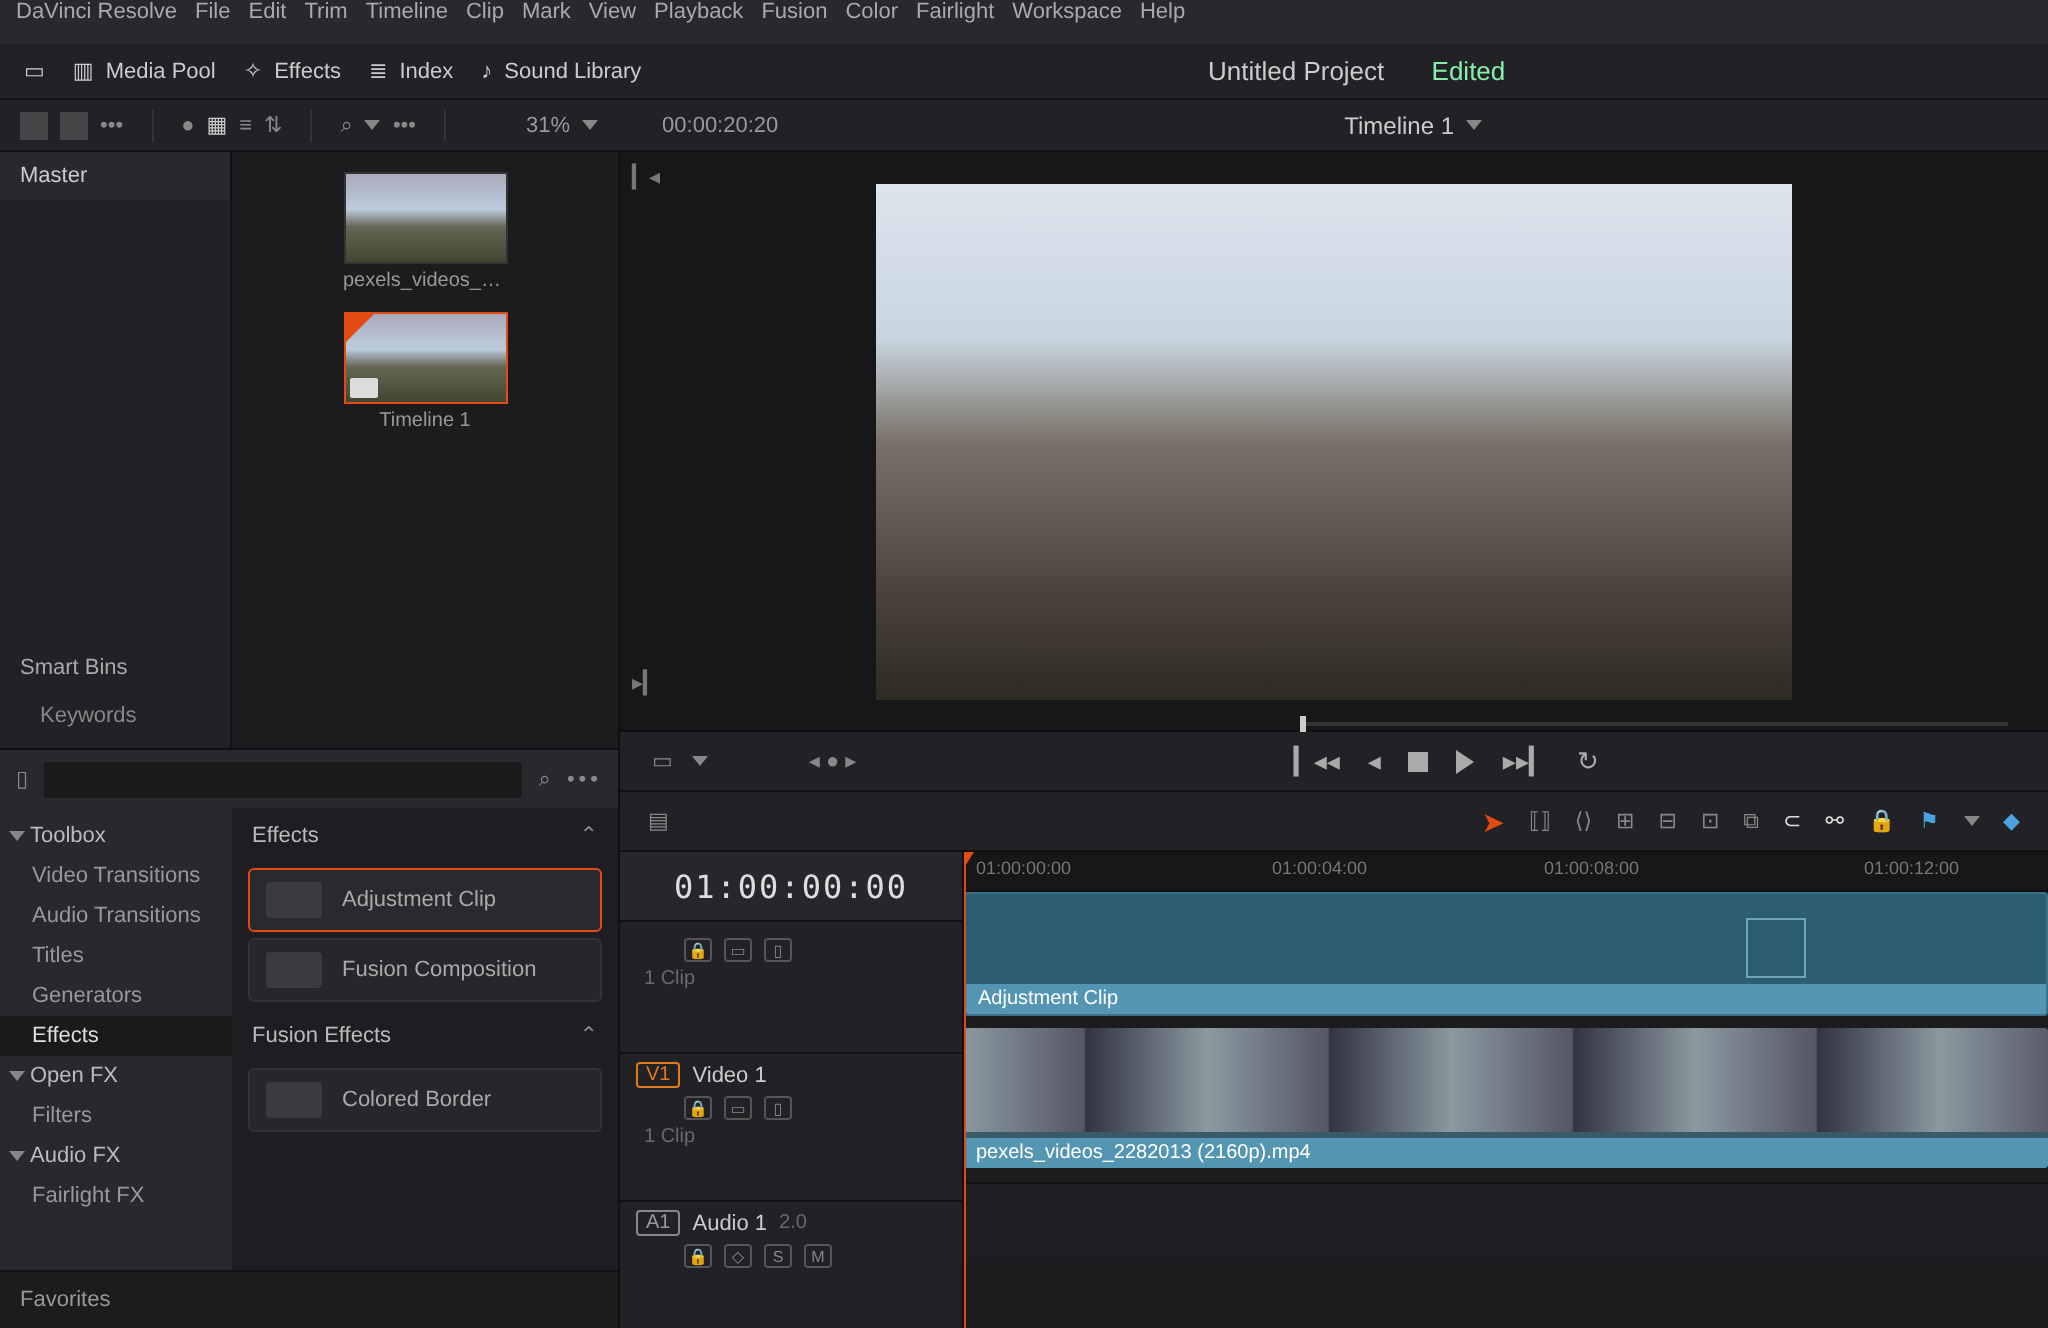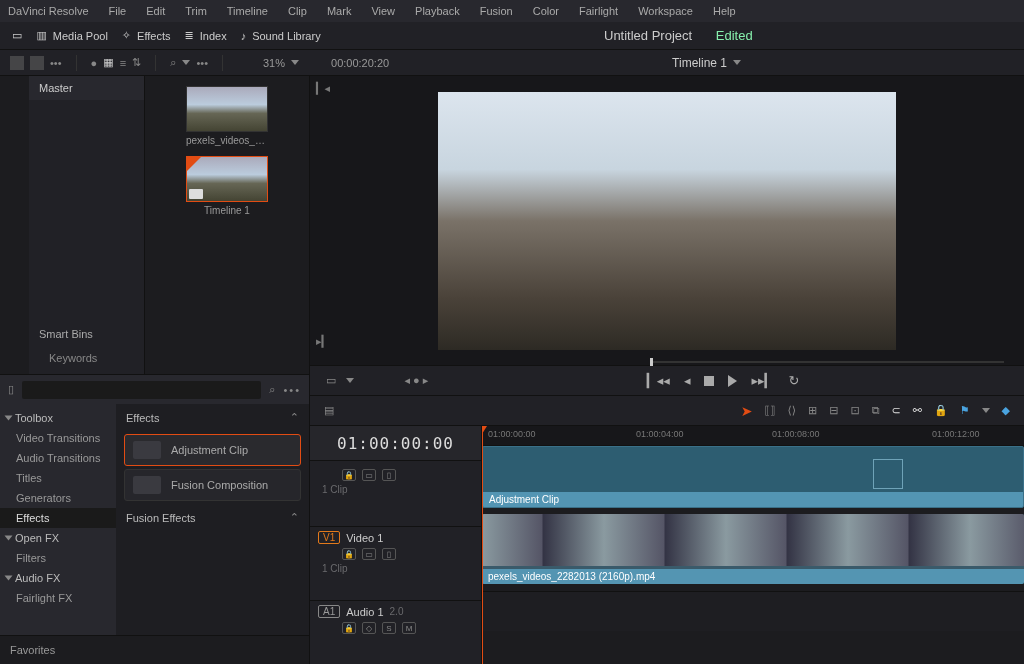--- a/index.html
+++ b/index.html
@@ -1,19 +1,19 @@
 <!DOCTYPE html>
 <html><head>
 <meta charset="utf-8">
 <style>
 * { margin: 0; padding: 0; box-sizing: border-box; font-family: -apple-system, "Segoe UI", sans-serif; }
 body { background: #1a1a1a; color: #999; font-size: 11px; width: 1024px; height: 664px; overflow: hidden; }
 
 
-.menubar { height: 22px; background: #28282e; display: flex; align-items: center; padding: 0 8px; gap: 20px; color: #aaa; font-size: 11px; }
+.menubar { height: 22px; background: #28282e; display: flex; align-items: flex-start; padding: 0 8px; gap: 9px; color: #aaa; font-size: 11px; }
 .menubar span { cursor: pointer; }
 
 
 .toolbar { height: 28px; background: #212126; display: flex; align-items: center; border-bottom: 1px solid #111; }
 .toolbar-left { display: flex; align-items: center; gap: 14px; padding: 0 12px; }
 .toolbar-btn { display: flex; align-items: center; gap: 6px; color: #ccc; font-size: 11px; cursor: pointer; }
 .toolbar-center { flex: 1; text-align: center; color: #ccc; font-size: 13px; }
 
 
 .toolbar2 { height: 26px; background: #212126; display: flex; align-items: center; padding: 0 10px; gap: 10px; border-bottom: 1px solid #111; }
@@ -22,21 +22,21 @@
 .tb2-icon { width: 14px; height: 14px; display: inline-block; background:#555; opacity:.7; }
 .tb2-text { color:#999; font-size:11px;margin-left:26px; }
 .tb2-timeline-label { margin-left: auto; margin-right: auto; color: #ccc; font-size: 12px; display:flex; align-items:center; gap:6px;}
 .chev-down{ width:0;height:0;border-left:4px solid transparent;border-right:4px solid transparent;border-top:5px solid #888;}
 
 
 .main { display: flex; height: calc(664px - 22px - 28px - 26px); }
 
 
 .left { width: 310px; display: flex; flex-direction: column; background: #1c1c1f; border-right:1px solid #111;}
-.media-area { flex: 0 0 298px; display: flex; padding-left: 29px; }
+.media-area { flex: 0 0 298px; display: flex; }
 .master-col { width: 116px; background: #212126; border-right:1px solid #111;}
 .master-tab { padding: 6px 10px; background:#28282e; color: #ccc; font-size: 11px; }
 .thumb-col { flex:1; padding: 10px; display:flex; flex-direction:column; gap:10px; align-items:center;}
 .thumb { width: 82px; }
 .thumb-img { width: 82px; height: 46px; background: linear-gradient(#aab 0%, #bcd 40%, #665 60%, #443 100%); border:1px solid #333;}
 .thumb-img.sel { border:1px solid #e24c13; position:relative;}
 .thumb-corner{position:absolute;top:0;left:0;width:0;height:0;border-top:14px solid #e24c13;border-right:14px solid transparent;}
 .thumb-badge{position:absolute;bottom:2px;left:2px;width:14px;height:10px;background:#ddd;border-radius:1px;}
 .thumb-label { text-align:center; font-size:10px; color:#999; margin-top:3px; white-space:nowrap; overflow:hidden; text-overflow:ellipsis;}
 .sb-header{ padding:6px 10px; color:#aaa; background:#212126; font-size:11px;}
@@ -258,20 +258,24 @@
             <span class="fx-item-label">Adjustment Clip</span>
           </div>
         <div class="fx-item">
             <div class="fx-item-icon"></div>
             <span class="fx-item-label">Fusion Composition</span>
           </div>
         <div class="fx-section-title">
             <span>Fusion Effects</span>
             <span style="color:#888">⌃</span>
           </div>
+        <div class="fx-item">
+            <div class="fx-item-icon"></div>
+            <span class="fx-item-label">Colored Border</span>
+          </div>
 
       </div>
     </div>
     <div class="favorites">Favorites</div>
   </div>
 
   <div class="right">
     <div class="viewer-area">
       <div class="viewer-side-btn top">▎◂</div>
       <div class="viewer-side-btn bot">▸▎</div>

